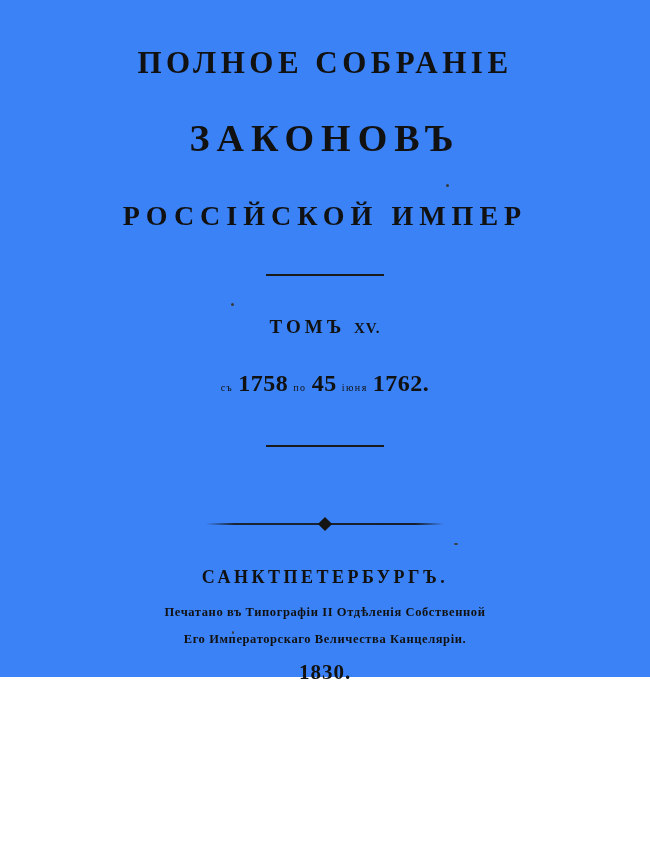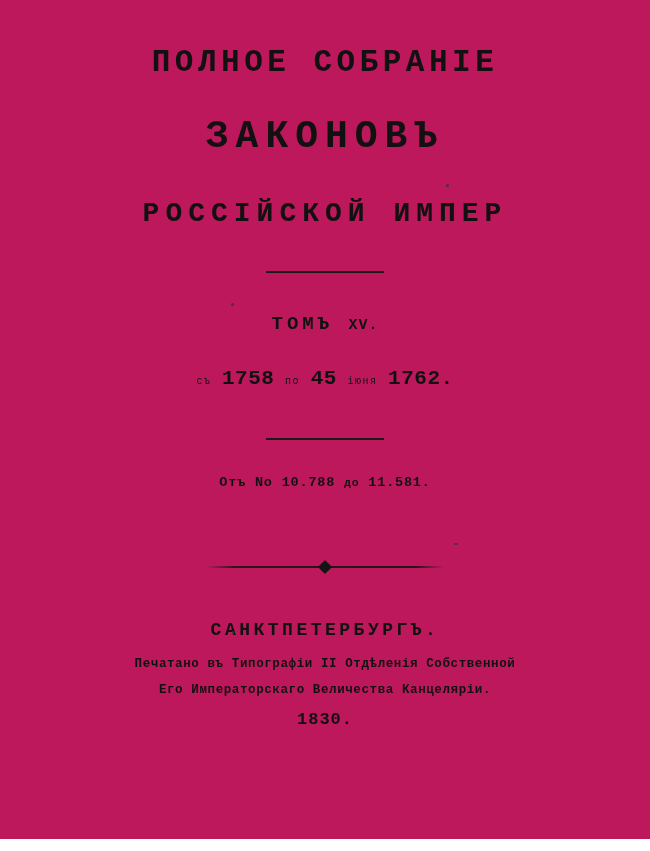--- a/index.html
+++ b/index.html
@@ -10,26 +10,25 @@
   body {
     width: 650px;
     height: 851px;
     font-family: "Liberation Serif", serif;
     color: #111111;
     overflow: hidden;
   }
   .page {
     position: relative;
     width: 650px;
-    height: 839px;
-    background: #be185d;
+    height: 677px;
+    background: #3b82f6;
     display: flex;
     flex-direction: column;
     align-items: center;
-    font-family: Liberation Mono, monospace;
   }
 
   .title-line-1 {
     margin-top: 45px;
     font-size: 31px;
     letter-spacing: 4.5px;
     font-weight: 700;
     text-align: center;
     white-space: nowrap;
   }
@@ -76,21 +75,21 @@
     font-size: 16px;
     letter-spacing: 1px;
     text-align: center;
     white-space: nowrap;
   }
   .daterange .small {
     font-size: 10px;
     letter-spacing: 1.5px;
   }
   .daterange .big {
-    font-size: 21px;
+    font-size: 24px;
     font-weight: 700;
     letter-spacing: 0.5px;
   }
 
   .numbers {
     margin-top: 35px;
     font-size: 13.5px;
     letter-spacing: 0.8px;
     font-weight: 700;
     text-align: center;
@@ -149,21 +148,21 @@
   .imprint-2 {
     margin-top: 12px;
     font-size: 12.5px;
     letter-spacing: 0.6px;
     font-weight: 700;
     text-align: right;
     white-space: nowrap;
   }
   .year {
     margin-top: 13px;
-    font-size: 17px;
+    font-size: 21px;
     letter-spacing: 1px;
     font-weight: 700;
     text-align: center;
   }
 
   .speck {
     position: absolute;
     background: #3a3a3a;
     border-radius: 50%;
   }
@@ -192,26 +191,20 @@
     <span class="small">съ</span>
     <span class="big">1758</span>
     <span class="small">по</span>
     <span class="big">45</span>
     <span class="small">іюня</span>
     <span class="big">1762.</span>
   </div>
 
   <div class="rule-thin second"></div>
 
-  <div class="numbers">
-    <span>Отъ No</span>
-    <span>10.788</span>
-    <span class="tiny">до</span>
-    <span>11.581.</span>
-  </div>
 
   <div class="ornament">
     <div class="bar"></div>
     <div class="diamond"></div>
   </div>
 
   <div class="city">САНКТПЕТЕРБУРГЪ.</div>
   <div class="imprint-1">Печатано въ Типографіи II Отдѣленія Собственной</div>
   <div class="imprint-2">Его Императорскаго Величества Канцеляріи.</div>
   <div class="year">1830.</div>

